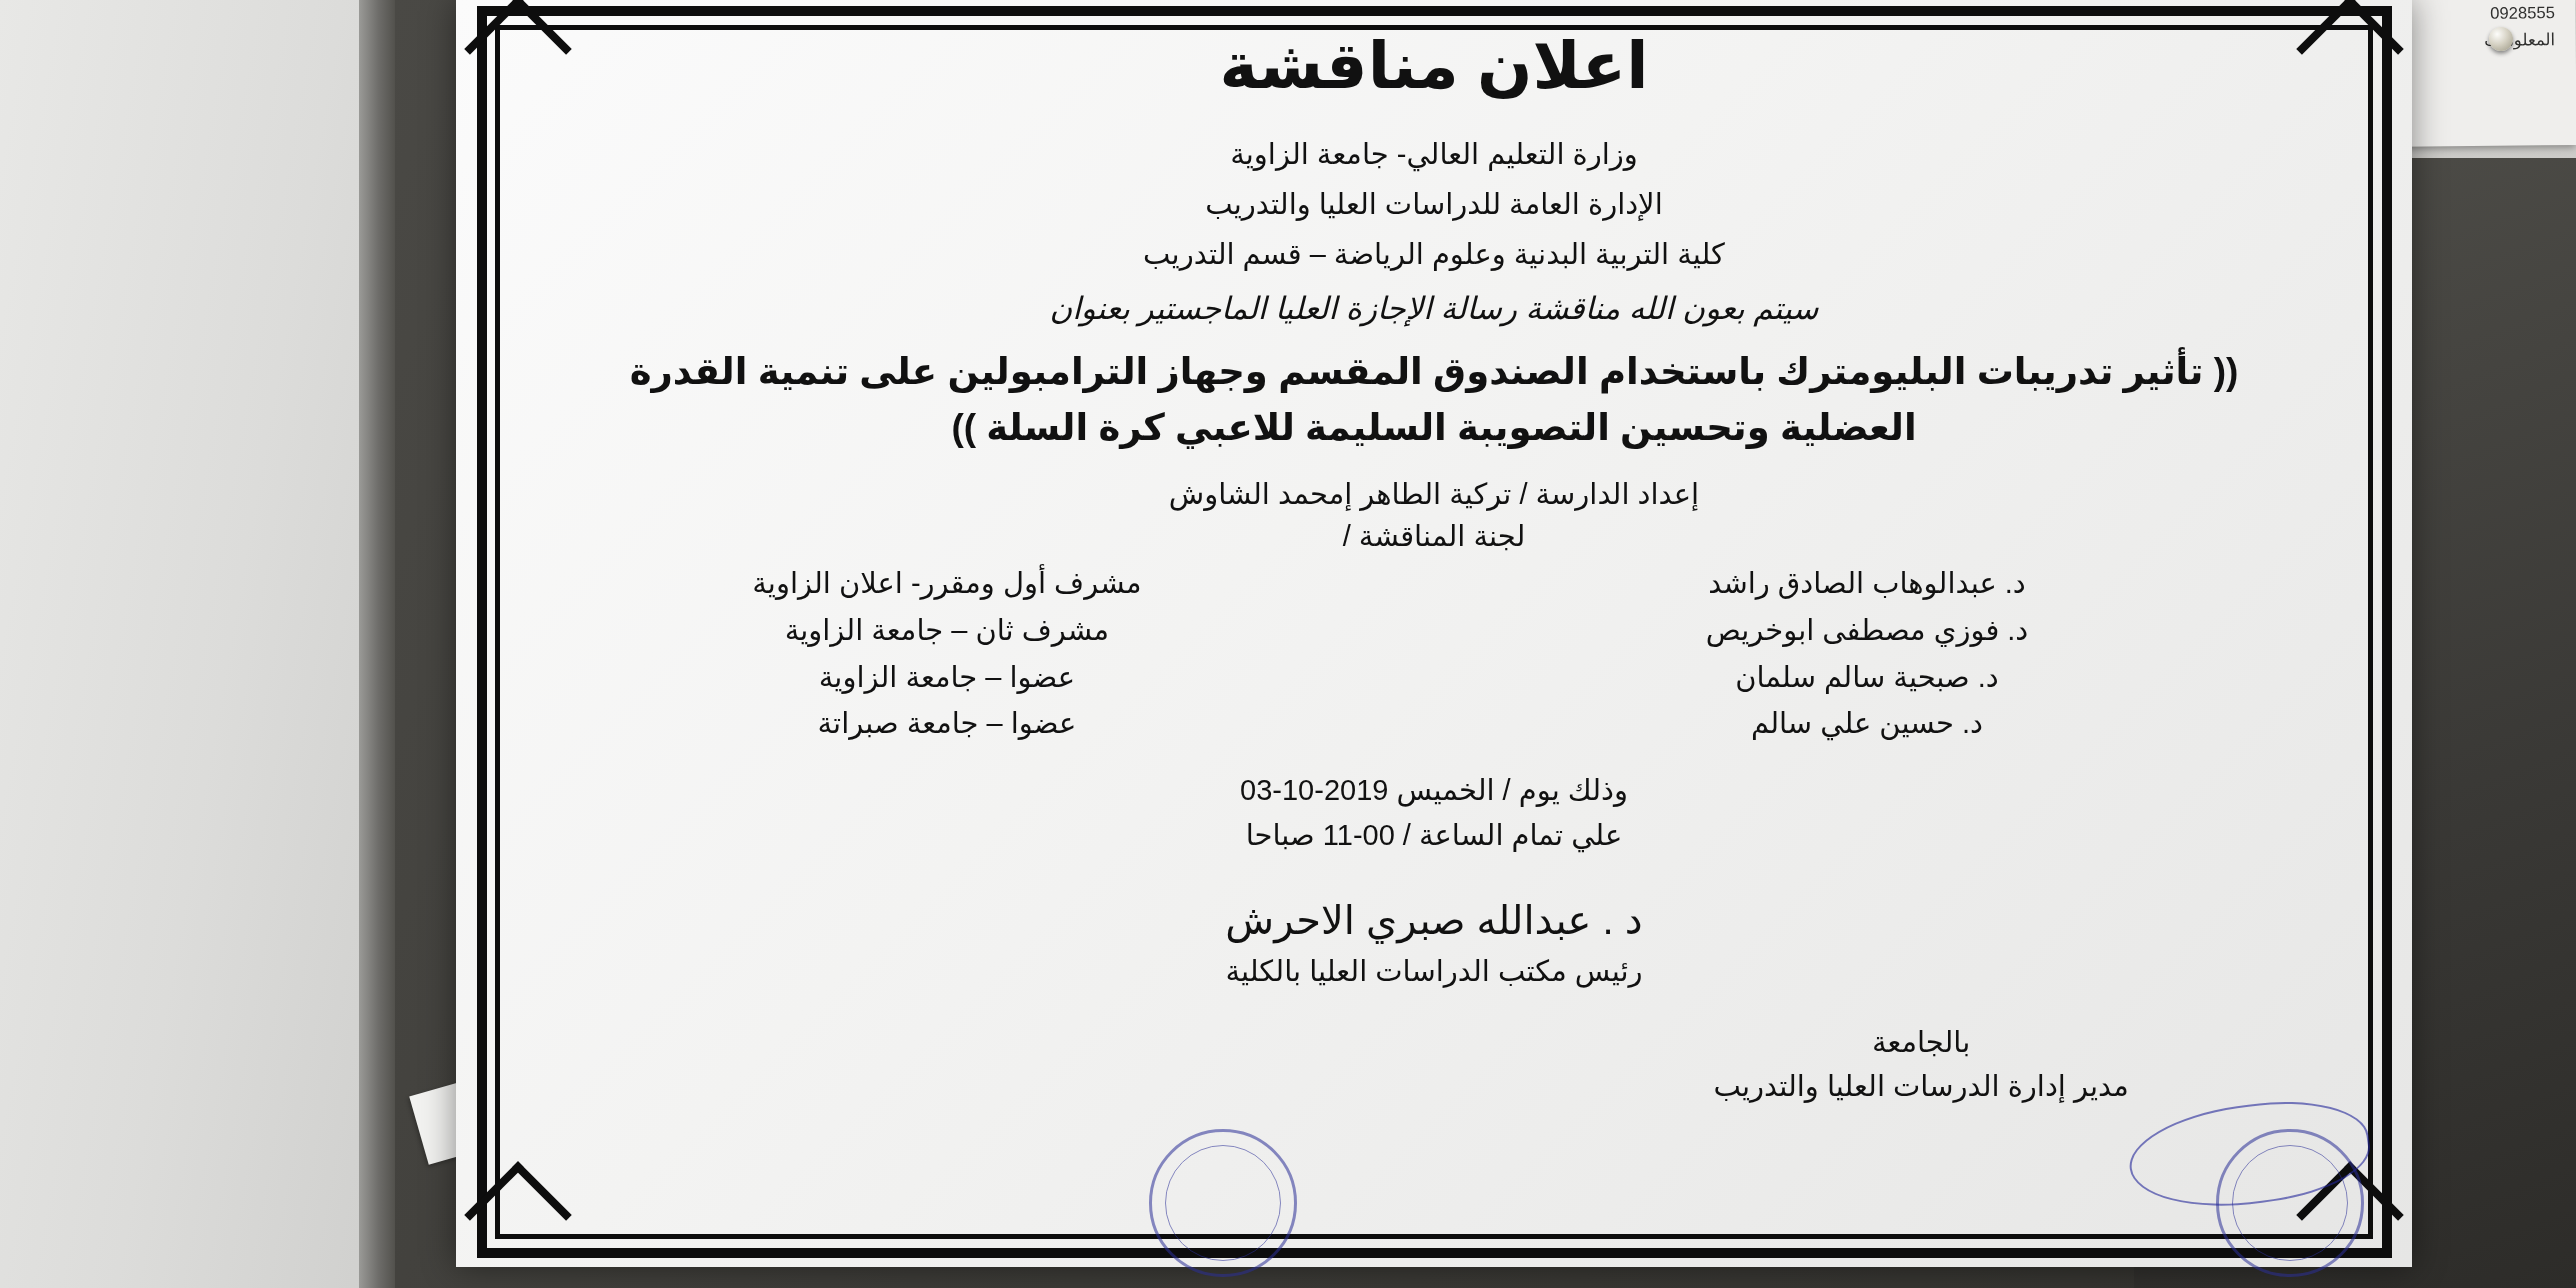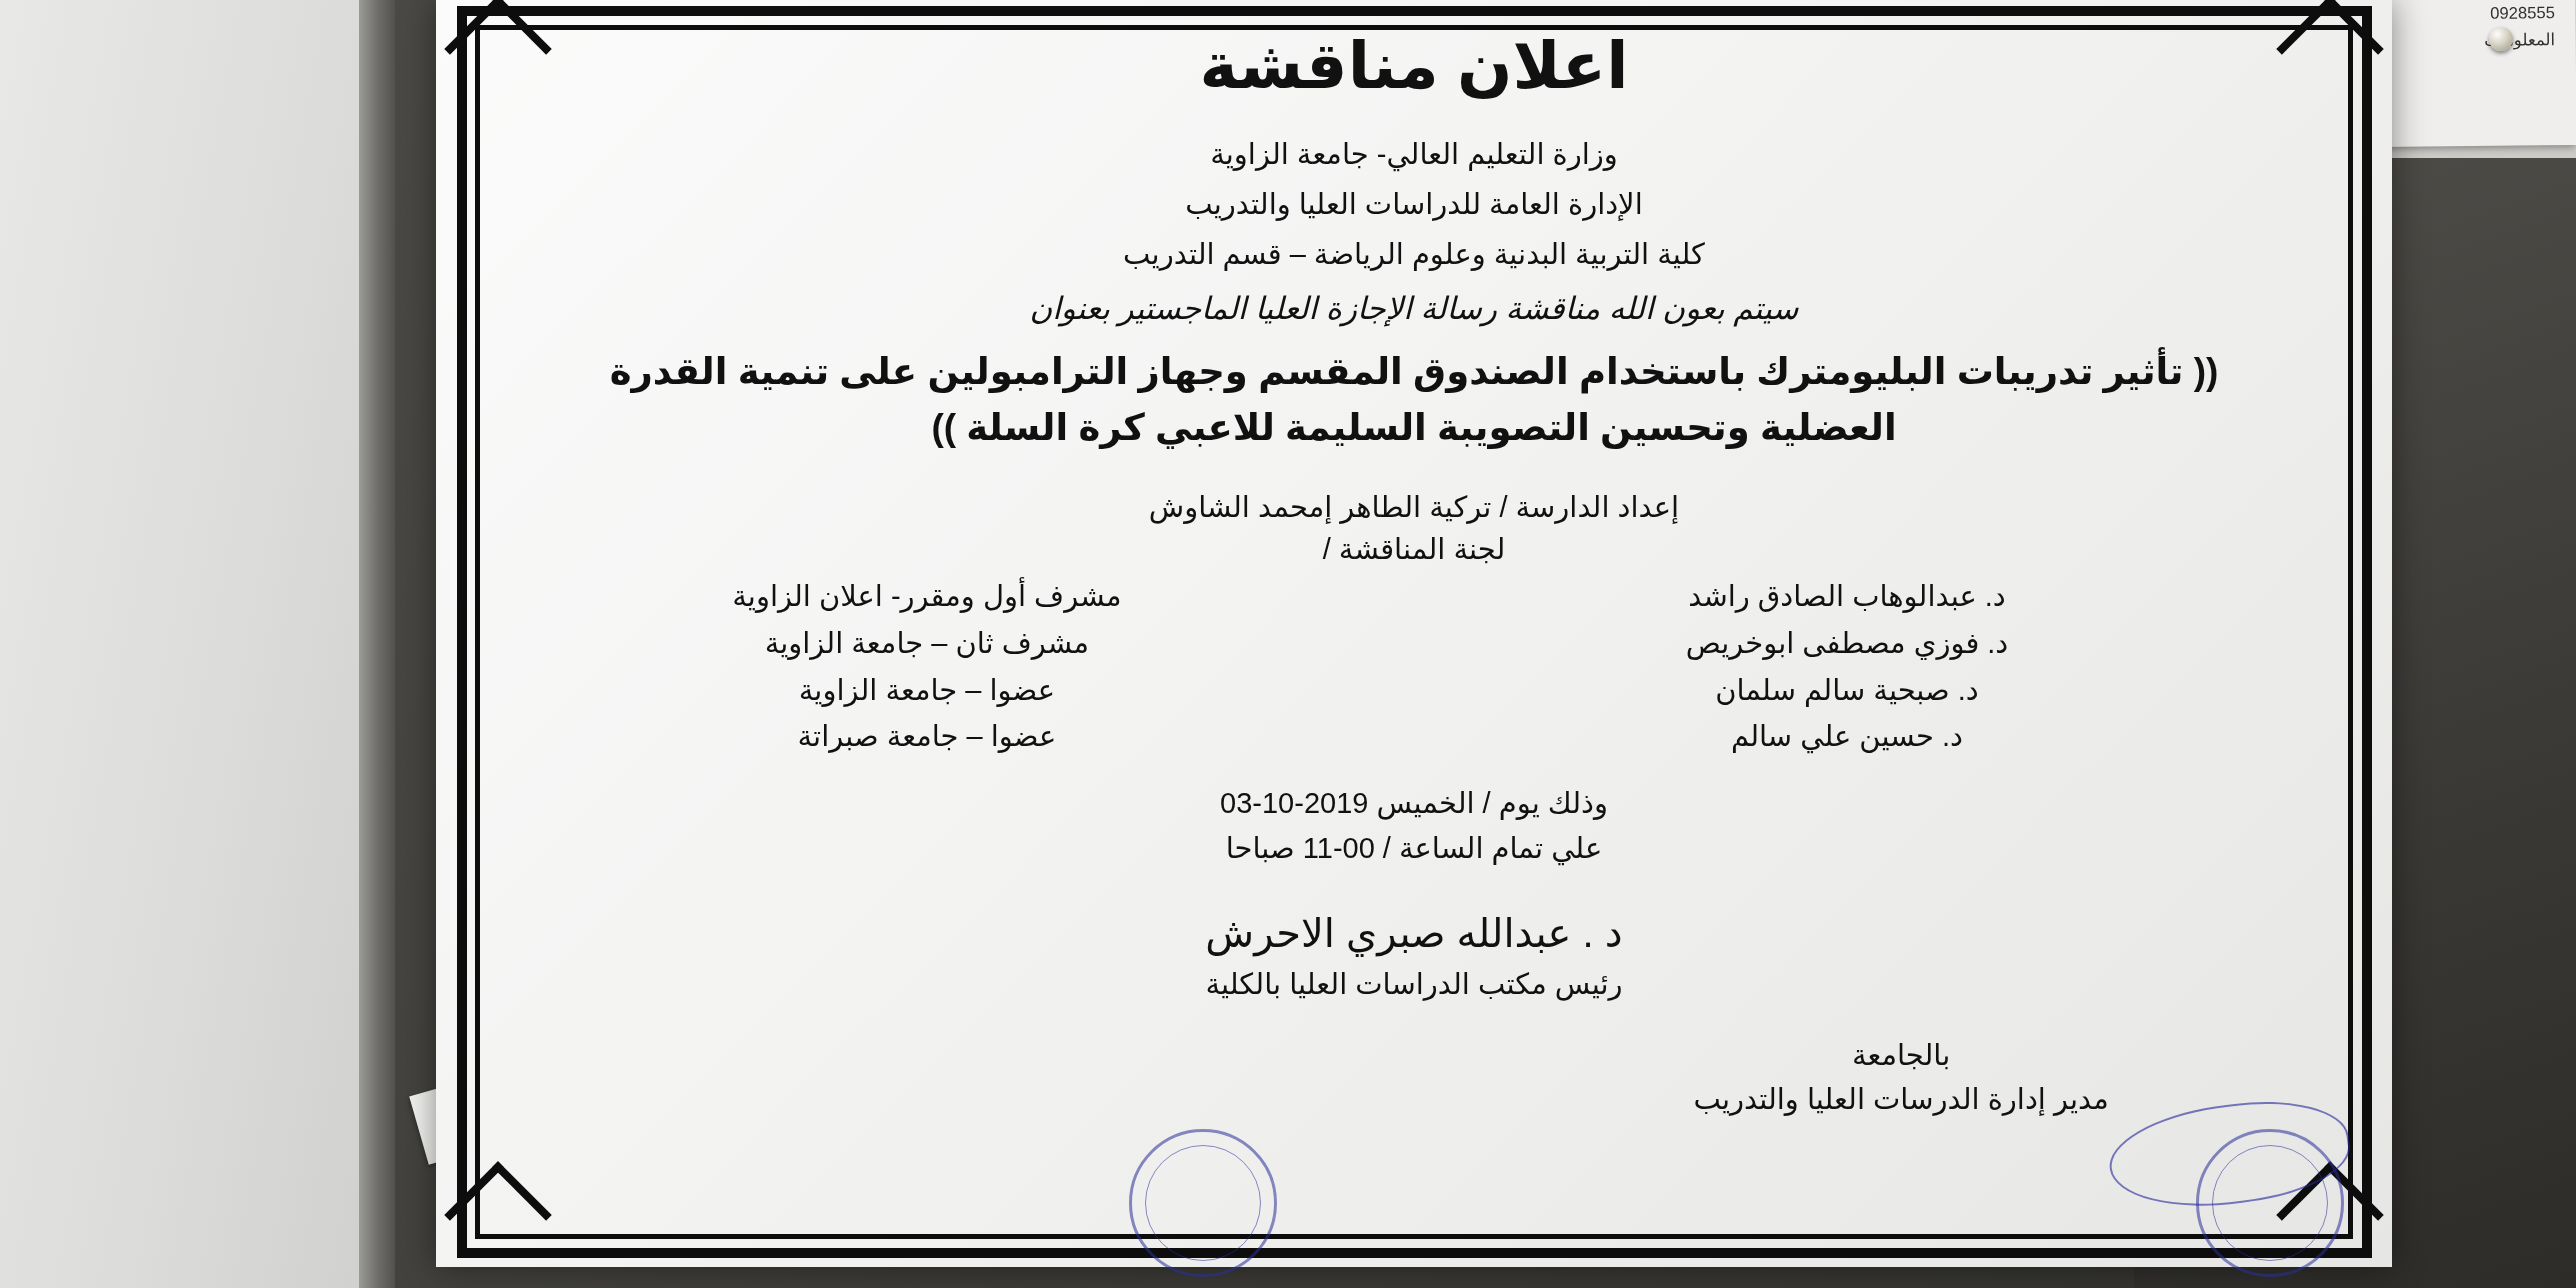--- a/index.html
+++ b/index.html
@@ -77,21 +77,21 @@
     border-radius: 50%;
     background: radial-gradient(circle at 34% 30%, #fdfdfb 0%, #d6d2c4 45%, #9a9683 100%);
     box-shadow: 0 2.4px 4.7px rgba(0,0,0,.45);
   }
   .pin-top { left: 1080px; top: -8px; width: 27px; height: 27px; }
   .pin-right { right: 63px; top: 27px; }
 
   
   .poster {
     position: absolute;
-    left: 436px; top: 0;
+    left: 456px; top: 0;
     width: 1956px; height: 1267px;
     background: linear-gradient(135deg, #fbfbfb 0%, #f3f3f2 42%, #e6e6e5 100%);
     box-shadow: 0 0 32px rgba(0,0,0,.45);
   }
   .poster-torn {
     position: absolute;
     left: 417px; top: 1081px;
     width: 103px; height: 71px;
     background: #f2f2f0;
     transform: rotate(-16deg);
@@ -153,21 +153,21 @@
     text-align: center;
     font-size: 37px;
     font-weight: bold;
     line-height: 1.5;
     margin-top: 17.4px;
     padding: 0 32px;
   }
   .author {
     text-align: center;
     font-size: 29px;
-    margin-top: 35px;
+    margin-top: 22px;
   }
   .committee-label {
     font-size: 29px;
     margin-top: 8px;
     text-align: center;
   }
   .committee {
     margin-top: 6.3px;
     font-size: 29px;
     line-height: 1.62;

